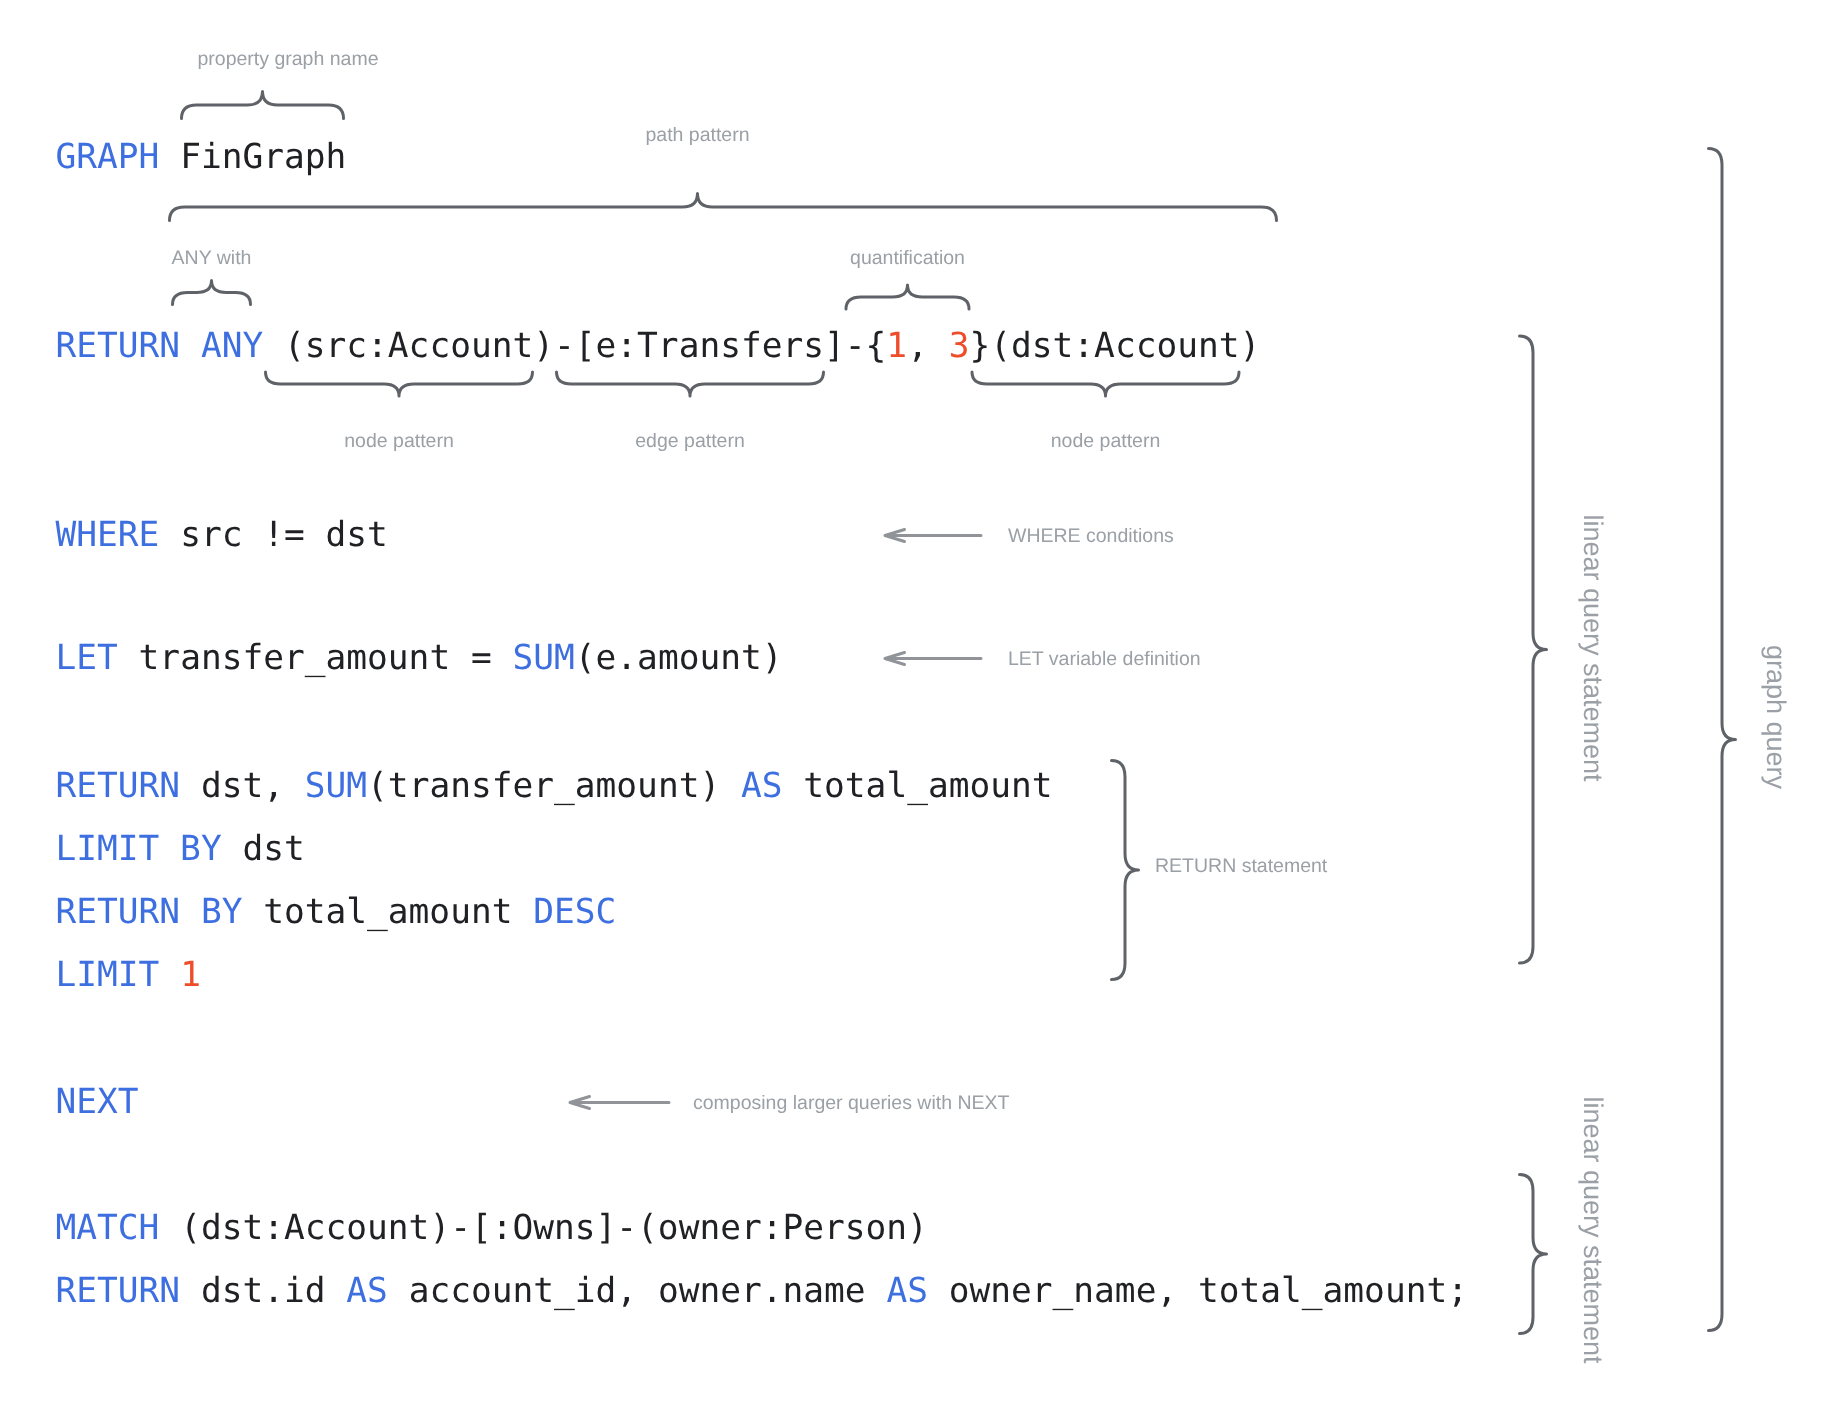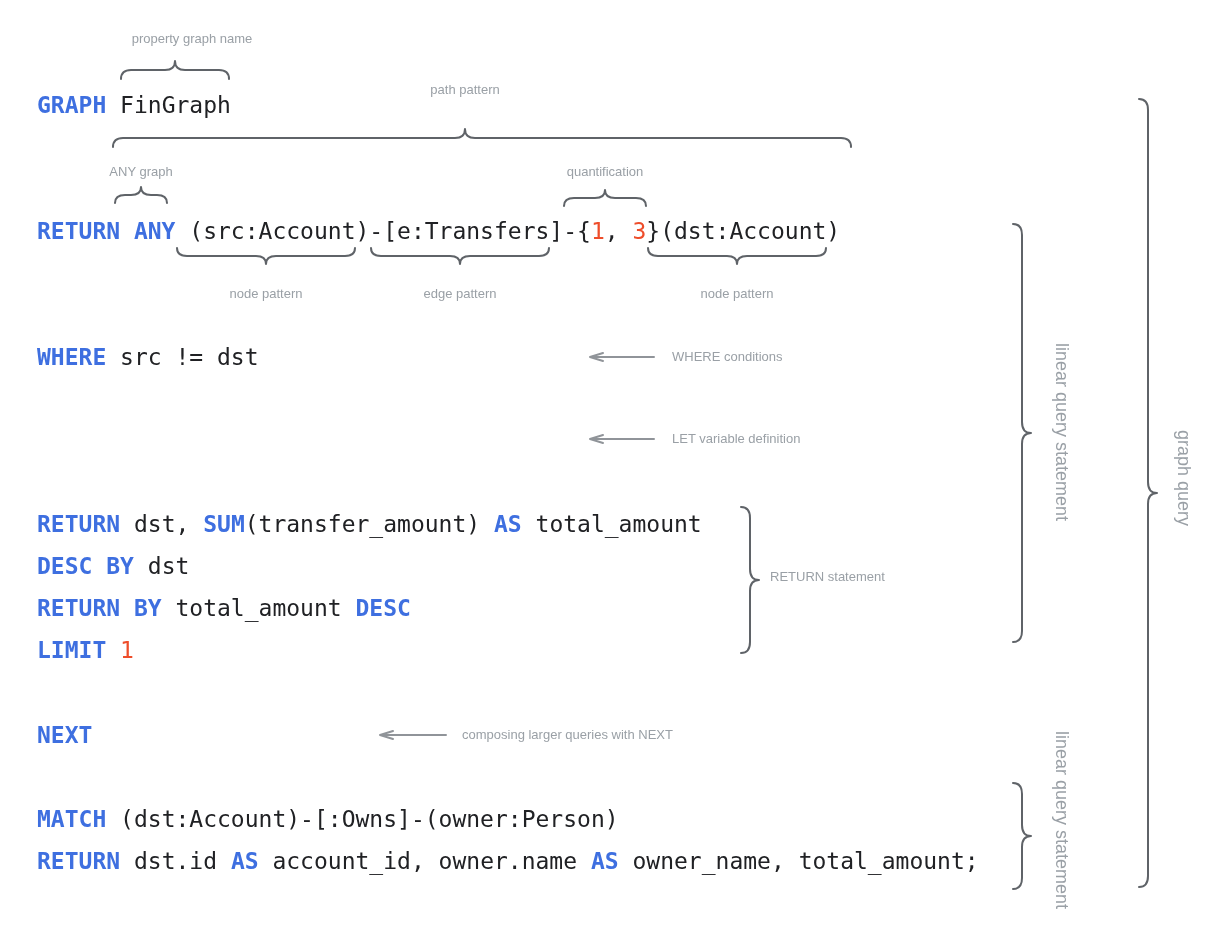--- a/index.html
+++ b/index.html
@@ -1,46 +1,47 @@
 <!DOCTYPE html>
 <html><head>
 <meta charset="utf-8">
 <style>
   html,body{margin:0;padding:0;background:#ffffff;}
   #canvas{position:relative;width:1230px;height:950px;background:#ffffff;overflow:hidden;
           font-family:"Liberation Sans", sans-serif;}
   .code{position:absolute;left:37px;white-space:pre;
         font-family:"DejaVu Sans Mono","Liberation Mono",monospace;
         font-size:23px;line-height:30px;color:#202124;letter-spacing:0;}
-  .code .kw{color:#3E6FE0;font-weight:bold;}
+  .code .kw{color:#3E6FE0;}
   .code .num{color:#EE4D2A;}
   .lbl{position:absolute;color:#9AA0A6;font-size:13px;line-height:22px;white-space:nowrap;}
   .lbl.centered{transform:translateX(-50%);}
   .lbl.rot{writing-mode:vertical-rl;font-size:18px;transform:translate(-50%,-50%);}
   svg.anno{position:absolute;overflow:visible;}
 </style>
 </head>
 <body>
 
 <div id="canvas">
 
   <div class="code" style="top:90px"><span class="kw">GRAPH</span><span class=""> FinGraph</span></div>
   <div class="code" style="top:216px"><span class="kw">RETURN ANY</span><span class=""> (src:Account)-[e:Transfers]-{</span><span class="num">1</span><span class="">, </span><span class="num">3</span><span class="">}(dst:Account)</span></div>
   <div class="code" style="top:342px"><span class="kw">WHERE</span><span class=""> src != dst</span></div>
+  <div class="code" style="top:424px"><span class="kw">LET</span><span class=""> transfer_amount = </span><span class="kw">SUM</span><span class="">(e.amount)</span></div>
   <div class="code" style="top:509px"><span class="kw">RETURN</span><span class=""> dst, </span><span class="kw">SUM</span><span class="">(transfer_amount) </span><span class="kw">AS</span><span class=""> total_amount</span></div>
-  <div class="code" style="top:551px"><span class="kw">DESC BY</span><span class=""> dst</span></div>
+  <div class="code" style="top:551px"><span class="kw">LIMIT BY</span><span class=""> dst</span></div>
   <div class="code" style="top:593px"><span class="kw">RETURN BY</span><span class=""> total_amount </span><span class="kw">DESC</span></div>
   <div class="code" style="top:635px"><span class="kw">LIMIT</span><span class=""> </span><span class="num">1</span></div>
   <div class="code" style="top:720px"><span class="kw">NEXT</span></div>
   <div class="code" style="top:804px"><span class="kw">MATCH</span><span class=""> (dst:Account)-[:Owns]-(owner:Person)</span></div>
   <div class="code" style="top:846px"><span class="kw">RETURN</span><span class=""> dst.id </span><span class="kw">AS</span><span class=""> account_id, owner.name </span><span class="kw">AS</span><span class=""> owner_name, total_amount;</span></div>
 
   <div class="lbl centered" style="left:192px;top:28px">property graph name</div>
   <div class="lbl centered" style="left:465px;top:79px">path pattern</div>
-  <div class="lbl centered" style="left:141px;top:161px">ANY graph</div>
+  <div class="lbl centered" style="left:141px;top:161px">ANY with</div>
   <div class="lbl centered" style="left:605px;top:161px">quantification</div>
   <div class="lbl centered" style="left:266px;top:283px">node pattern</div>
   <div class="lbl centered" style="left:460px;top:283px">edge pattern</div>
   <div class="lbl centered" style="left:737px;top:283px">node pattern</div>
   <div class="lbl" style="left:672px;top:346px">WHERE conditions</div>
   <div class="lbl" style="left:672px;top:428px">LET variable definition</div>
   <div class="lbl" style="left:770px;top:566px">RETURN statement</div>
   <div class="lbl" style="left:462px;top:724px">composing larger queries with NEXT</div>
   <div class="lbl rot" style="left:1062px;top:432px">linear query statement</div>
   <div class="lbl rot" style="left:1184px;top:478px">graph query</div>

